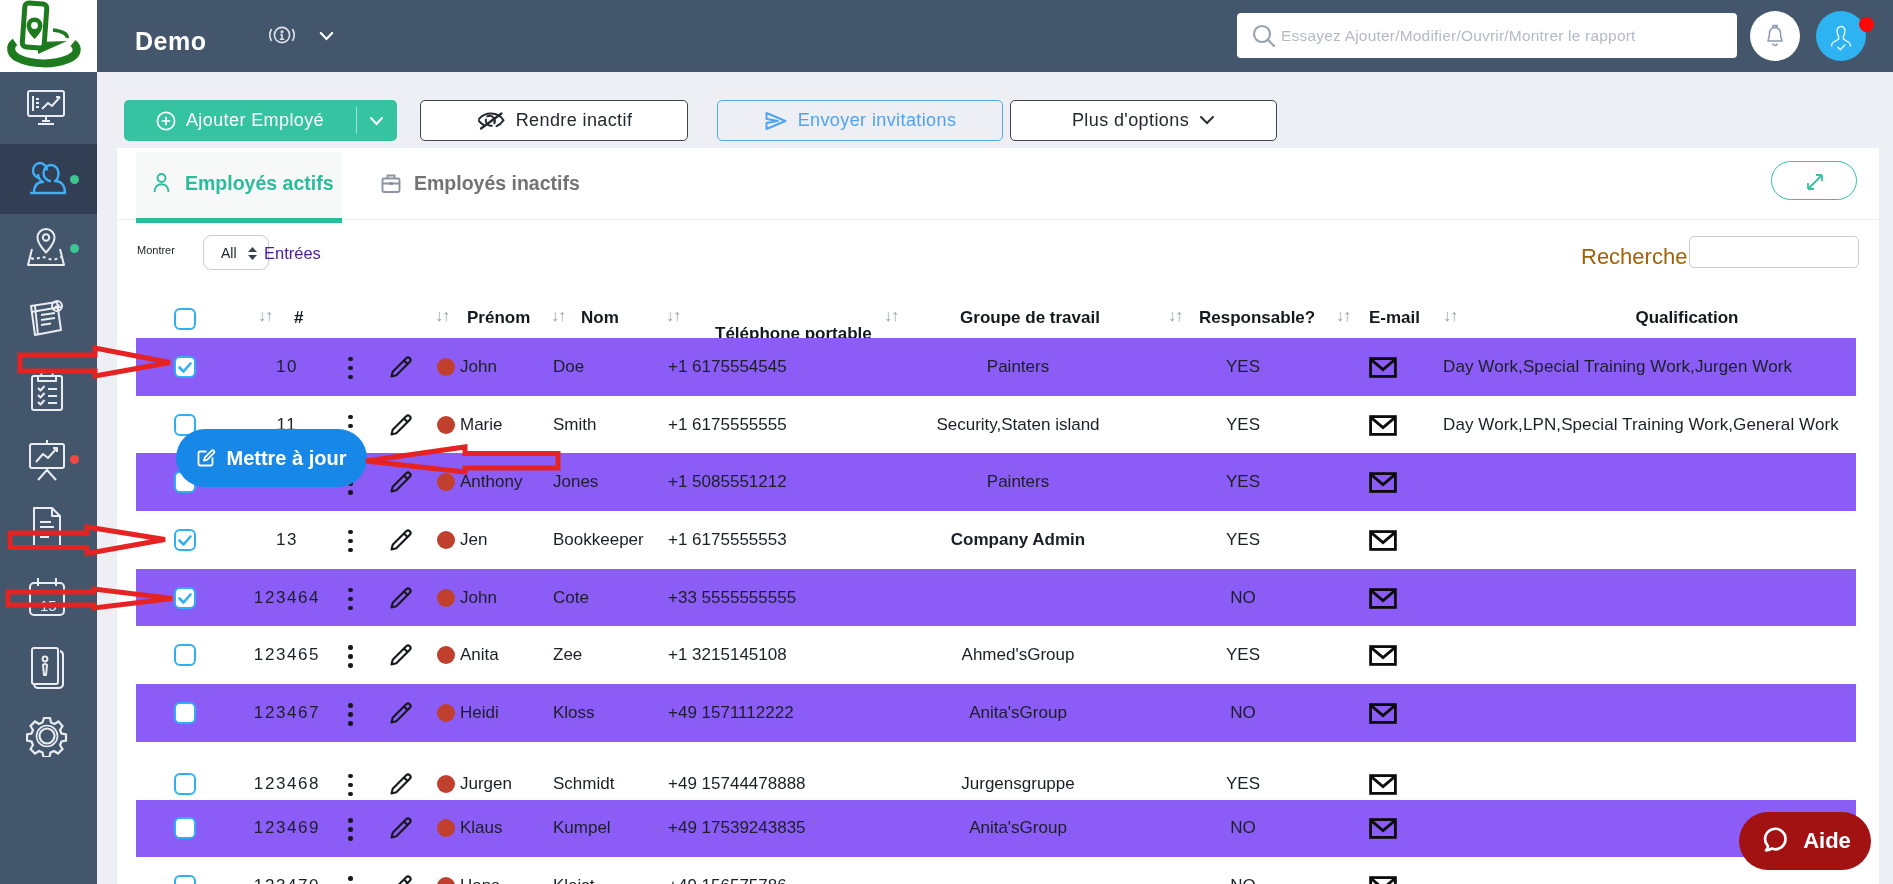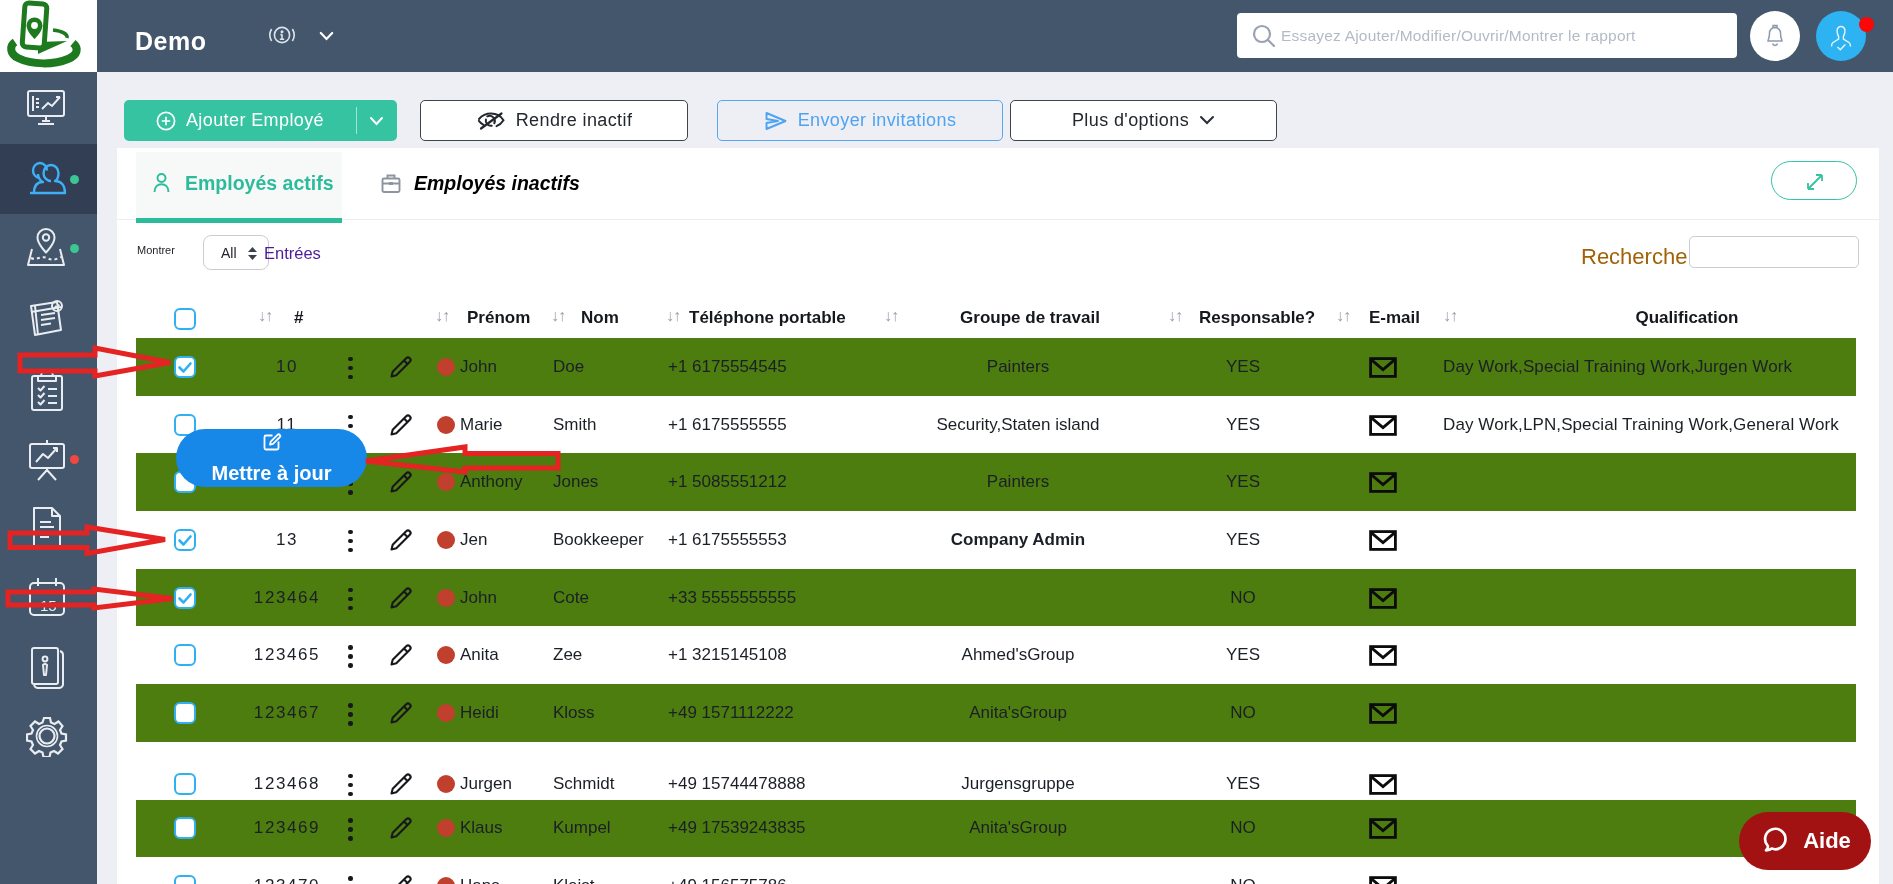--- a/index.html
+++ b/index.html
@@ -26,52 +26,52 @@
 #btn-add2 { left:356px; width:41px; background:#35c3a1; border-radius:0 5px 5px 0; }
 #btn-add-divider { position:absolute; left:356px; top:107px; width:1px; height:27px; background:rgba(255,255,255,.55); z-index:3;}
 #btn-inactif { left:420px; width:268px; background:#fff; border:1.5px solid #3f444b; color:#23272e; }
 #btn-envoyer { left:717px; width:286px; background:transparent; border:1.5px solid #55a7f0; color:#4fa3f0; }
 #btn-plus { left:1010px; width:267px; background:#fff; border:1.5px solid #3f444b; color:#23272e; }
 
 #tab-active-bg { left:136px; top:152px; width:206px; height:65.5px; background:#f7f8f8; }
 #tab-underline { left:136px; top:217.5px; width:206px; height:5.5px; background:#2cbc9c; z-index:2; }
 #tabs-border { left:117px; top:219px; width:1762px; height:1px; background:#ebedf1; }
 #tab1-text { left:185px; top:172px; color:#2cbc9c; font-size:19.5px; font-weight:bold; }
-#tab2-text { left:414px; top:172px; color:#000000; font-size:19.5px; font-weight:bold;font-style:italic; }
+#tab2-text { left:414px; top:172px; color:#737373; font-size:19.5px; font-weight:bold; }
 
 #montrer { left:137px; top:244px; font-size:11px; color:#22252b; }
 #selbox { left:203px; top:235px; width:66px; height:35px; border:1px solid #c9cdd3; border-radius:8px; background:#fff; }
 #selbox span { position:absolute; left:17px; top:9px; font-size:14px; color:#22252b; }
 #entrees { left:264px; top:244px; font-size:16.5px; color:#4c1d95; }
 #rlabel { left:1581px; top:244px; font-size:22px; color:#a16207; }
 #rinput { left:1689px; top:236px; width:170px; height:32px; border:1px solid #c9cdd3; border-radius:5px; background:#fff; }
 
 #expand { left:1771px; top:161px; width:86px; height:39px; border:1px solid #35c3a1; border-radius:20px; background:#fff; }
 
 .hrow { position:absolute; left:136px; top:300px; width:1720px; height:38px; }
 .hlab { position:absolute; top:8px; font-size:17px; font-weight:bold; color:#15181d; white-space:nowrap; }
 .sort { position:absolute; top:7px; font-size:16px; color:#9aa1ab; letter-spacing:-1px; }
 .row { position:absolute; left:136px; width:1720px; height:58px; }
-.stripe { background:#4d7c0f; }
+.stripe { background:#8b5cf6; }
 .cell { position:absolute; top:50%; transform:translateY(-50%); font-size:17px; color:#1b1f26; white-space:nowrap; }
 .cnum { left:111px; width:80px; text-align:center; letter-spacing:1.6px; }
 .cname { left:324px; }
 .cnom { left:417px; }
 .cphone { left:532px; }
 .cgroupe { left:762px; width:240px; text-align:center; }
 .cresp { left:1047px; width:120px; text-align:center; }
 .cqual { left:1307px; letter-spacing:.1px; }
 .rdot { position:absolute; left:301px; top:50%; margin-top:-9px; width:18px; height:18px; border-radius:50%; background:#c0402d; }
 .cbx { position:absolute; left:38px; top:50%; margin-top:-11px; width:22px; height:22px; border:2px solid #2fb0f2; border-radius:6px; background:#fff; }
 .dots3 { position:absolute; left:212px; top:50%; margin-top:-10px; width:5px; height:23px; }
 .dots3 i { position:absolute; left:0; width:4.5px; height:4.5px; border-radius:50%; background:#16181c; }
 .penc { position:absolute; left:252px; top:50%; margin-top:-14px; }
 .envl { position:absolute; left:1233px; top:50%; margin-top:-10px; }
 
-#maj { left:176px; top:429px; width:191px; height:58px; background:#1787e8; border-radius:29px; color:#fff; font-size:20px; font-weight:bold; display:flex; align-items:center; justify-content:center; gap:10px; z-index:20;flex-direction:column; }
+#maj { left:176px; top:429px; width:191px; height:58px; background:#1787e8; border-radius:29px; color:#fff; font-size:20px; font-weight:bold; display:flex; align-items:center; justify-content:center; gap:10px; z-index:20; }
 
 #aide { left:1739px; top:812px; width:132px; height:58px; background:#a31212; border-radius:29px; color:#fff; font-size:22px; font-weight:bold; display:flex; align-items:center; justify-content:center; gap:12px; z-index:20; }
 #arrows { left:0; top:0; z-index:40; pointer-events:none; }
 </style>
 </head>
 <body>
 <div id="page">
   <div class="abs" id="topbar"></div>
   <div class="abs" id="sidebar"></div>
   <div class="abs" id="content"></div>
@@ -298,21 +298,21 @@
   <div class="abs" id="rinput"></div>
   <div class="hrow">
       <span class="cbx" style="top:19px;margin-top:-11px;"></span>
       <span class="sort" style="left:122px;">↓↑</span>
       <span class="hlab" style="left:158px;">#</span>
       <span class="sort" style="left:299px;">↓↑</span>
       <span class="hlab" style="left:331px;">Prénom</span>
       <span class="sort" style="left:415px;">↓↑</span>
       <span class="hlab" style="left:445px;">Nom</span>
       <span class="sort" style="left:530px;">↓↑</span>
-      <span class="hlab" style="left:553px;">Téléphone portable</span>
+      <span class="hlab" style="left:579px;margin-top:16px;">Téléphone portable</span>
       <span class="sort" style="left:748px;">↓↑</span>
       <span class="hlab" style="left:774px;width:240px;text-align:center;">Groupe de travail</span>
       <span class="sort" style="left:1032px;">↓↑</span>
       <span class="hlab" style="left:1063px;">Responsable?</span>
       <span class="sort" style="left:1200px;">↓↑</span>
       <span class="hlab" style="left:1233px;">E-mail</span>
       <span class="sort" style="left:1307px;">↓↑</span>
       <span class="hlab" style="left:1446px;width:210px;text-align:center;">Qualification</span>
     </div>
   <div class="row stripe" style="top:338.0px;height:57.7px;">

